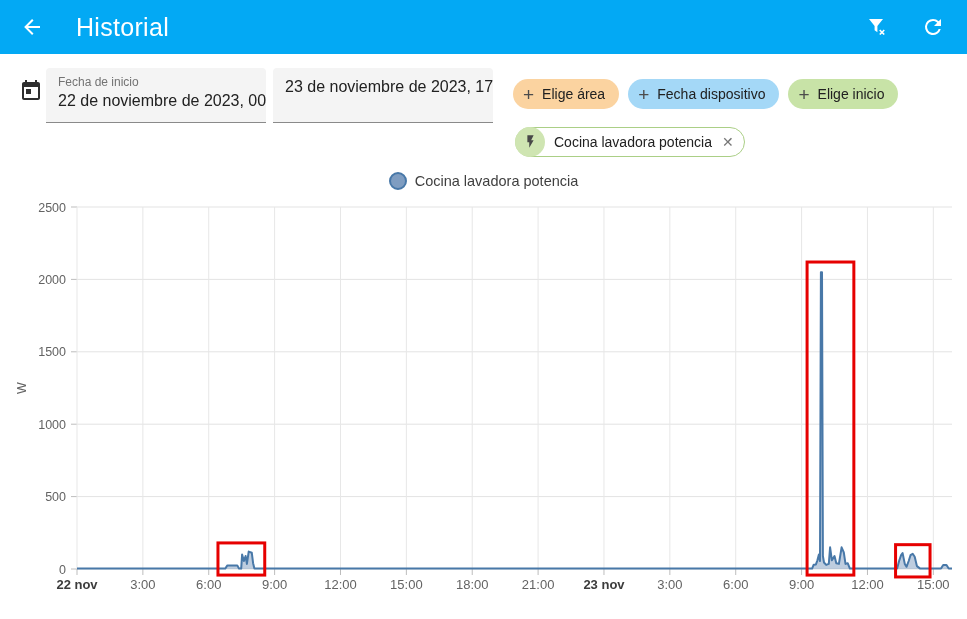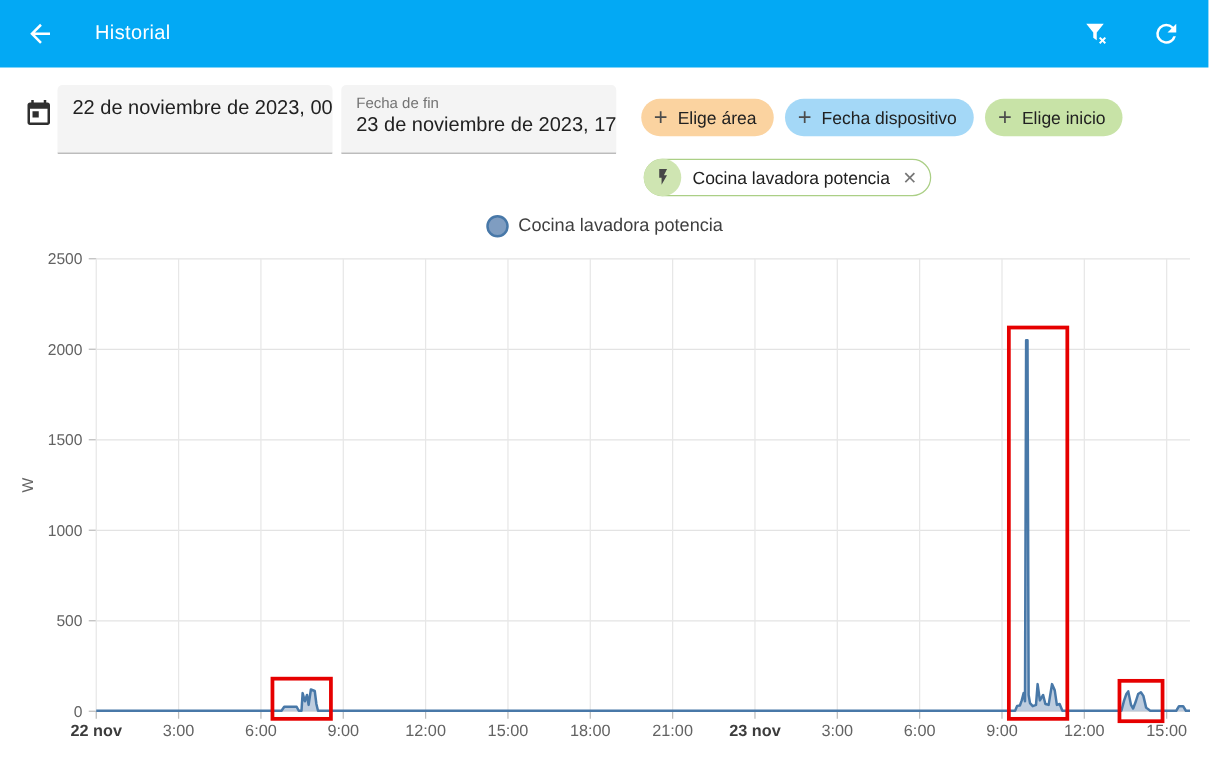--- a/index.html
+++ b/index.html
@@ -2,21 +2,21 @@
 <html><head>
 <meta charset="utf-8">
 <style>
   html,body{margin:0;padding:0;background:#fff;font-family:"Liberation Sans",sans-serif;}
   .app{position:relative;width:967px;height:619px;background:#fff;overflow:hidden;}
 
   
   .header{position:absolute;left:0;top:0;width:967px;height:54px;display:flex;align-items:center;}
   .icon-btn{background:none;border:none;padding:0;cursor:pointer;display:flex;align-items:center;justify-content:center;width:40px;height:40px;}
   .back-btn{margin-left:12px;}
-  .header-title{color:#fff;font-size:16px;font-weight:500;letter-spacing:.3px;margin:0 0 0 24px;}
+  .header-title{color:#fff;font-size:25px;font-weight:500;letter-spacing:.3px;margin:0 0 0 24px;}
   .header-actions{margin-left:auto;display:flex;align-items:center;gap:16px;margin-right:14px;}
 
   
   .filter-row{position:absolute;left:0;top:60px;width:967px;}
   .cal-icon{position:absolute;left:19px;top:19px;}
   .datefield{position:absolute;top:8px;height:55px;width:220px;background:#f4f4f4;border-bottom:1px solid #8a8a8a;border-radius:4px 4px 0 0;box-sizing:border-box;padding:7px 0 0 12px;overflow:hidden;}
   .datefield .flabel{font-size:12px;color:#737373;display:block;}
   .datefield .fvalue{font-size:16px;color:#212121;white-space:nowrap;display:block;margin-top:3px;}
   #field-start{left:46px;}
   #field-end{left:273px;}
@@ -133,24 +133,24 @@
       </button>
     </div>
   </header>
 
   <div class="filter-row">
     <svg class="cal-icon" width="24" height="24" viewBox="0 0 24 24">
         <path fill="#2f2f2f" d="M19 3h-1V1h-2v2H8V1H6v2H5c-1.1 0-2 .9-2 2v14c0 1.1.9 2 2 2h14c1.1 0 2-.9 2-2V5c0-1.1-.9-2-2-2zm0 16H5V8h14v11zM7 10h5v5H7v-5z"></path>
       </svg>
 
     <div class="datefield" id="field-start">
+      <span class="flabel">Fecha de inicio</span>
       <span class="fvalue">22 de noviembre de 2023, 00:00</span>
     </div>
     <div class="datefield" id="field-end">
-      <span class="flabel">Fecha de fin</span>
       <span class="fvalue">23 de noviembre de 2023, 17:00</span>
     </div>
 
     <div class="chips">
       <button class="chip" style="background: rgb(251, 211, 160);">
         <span class="plus">+</span>
         <span>Elige área</span>
       </button>
       <button class="chip" style="background: rgb(164, 216, 247);">
         <span class="plus">+</span>

